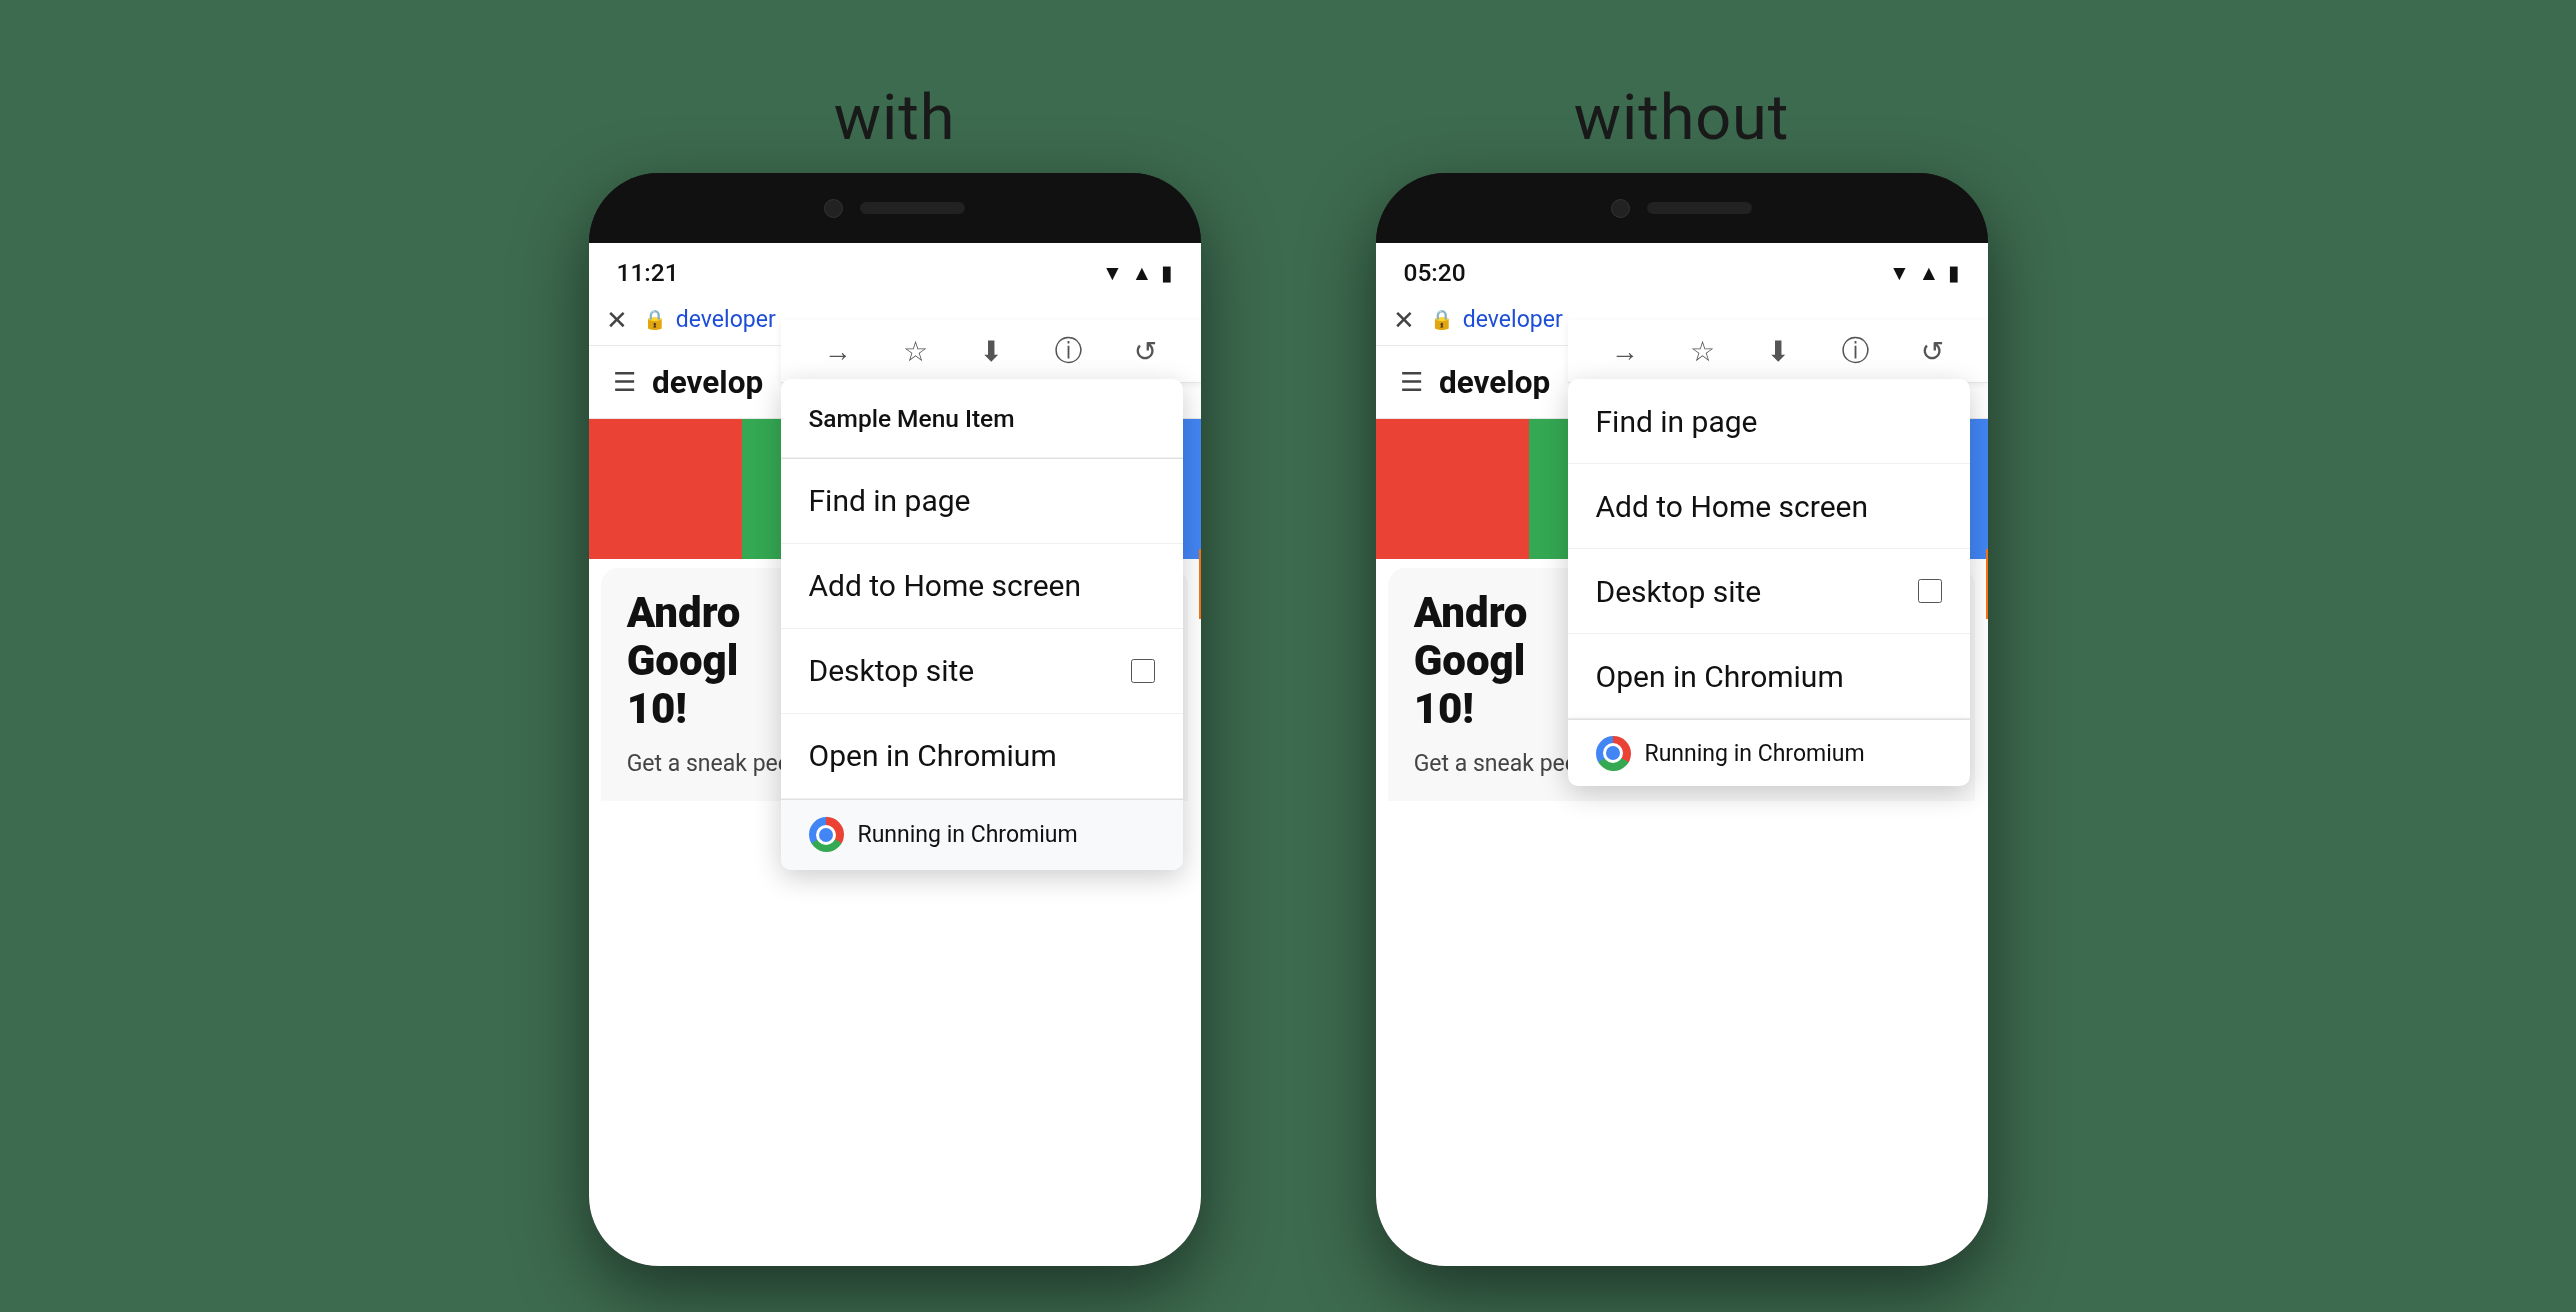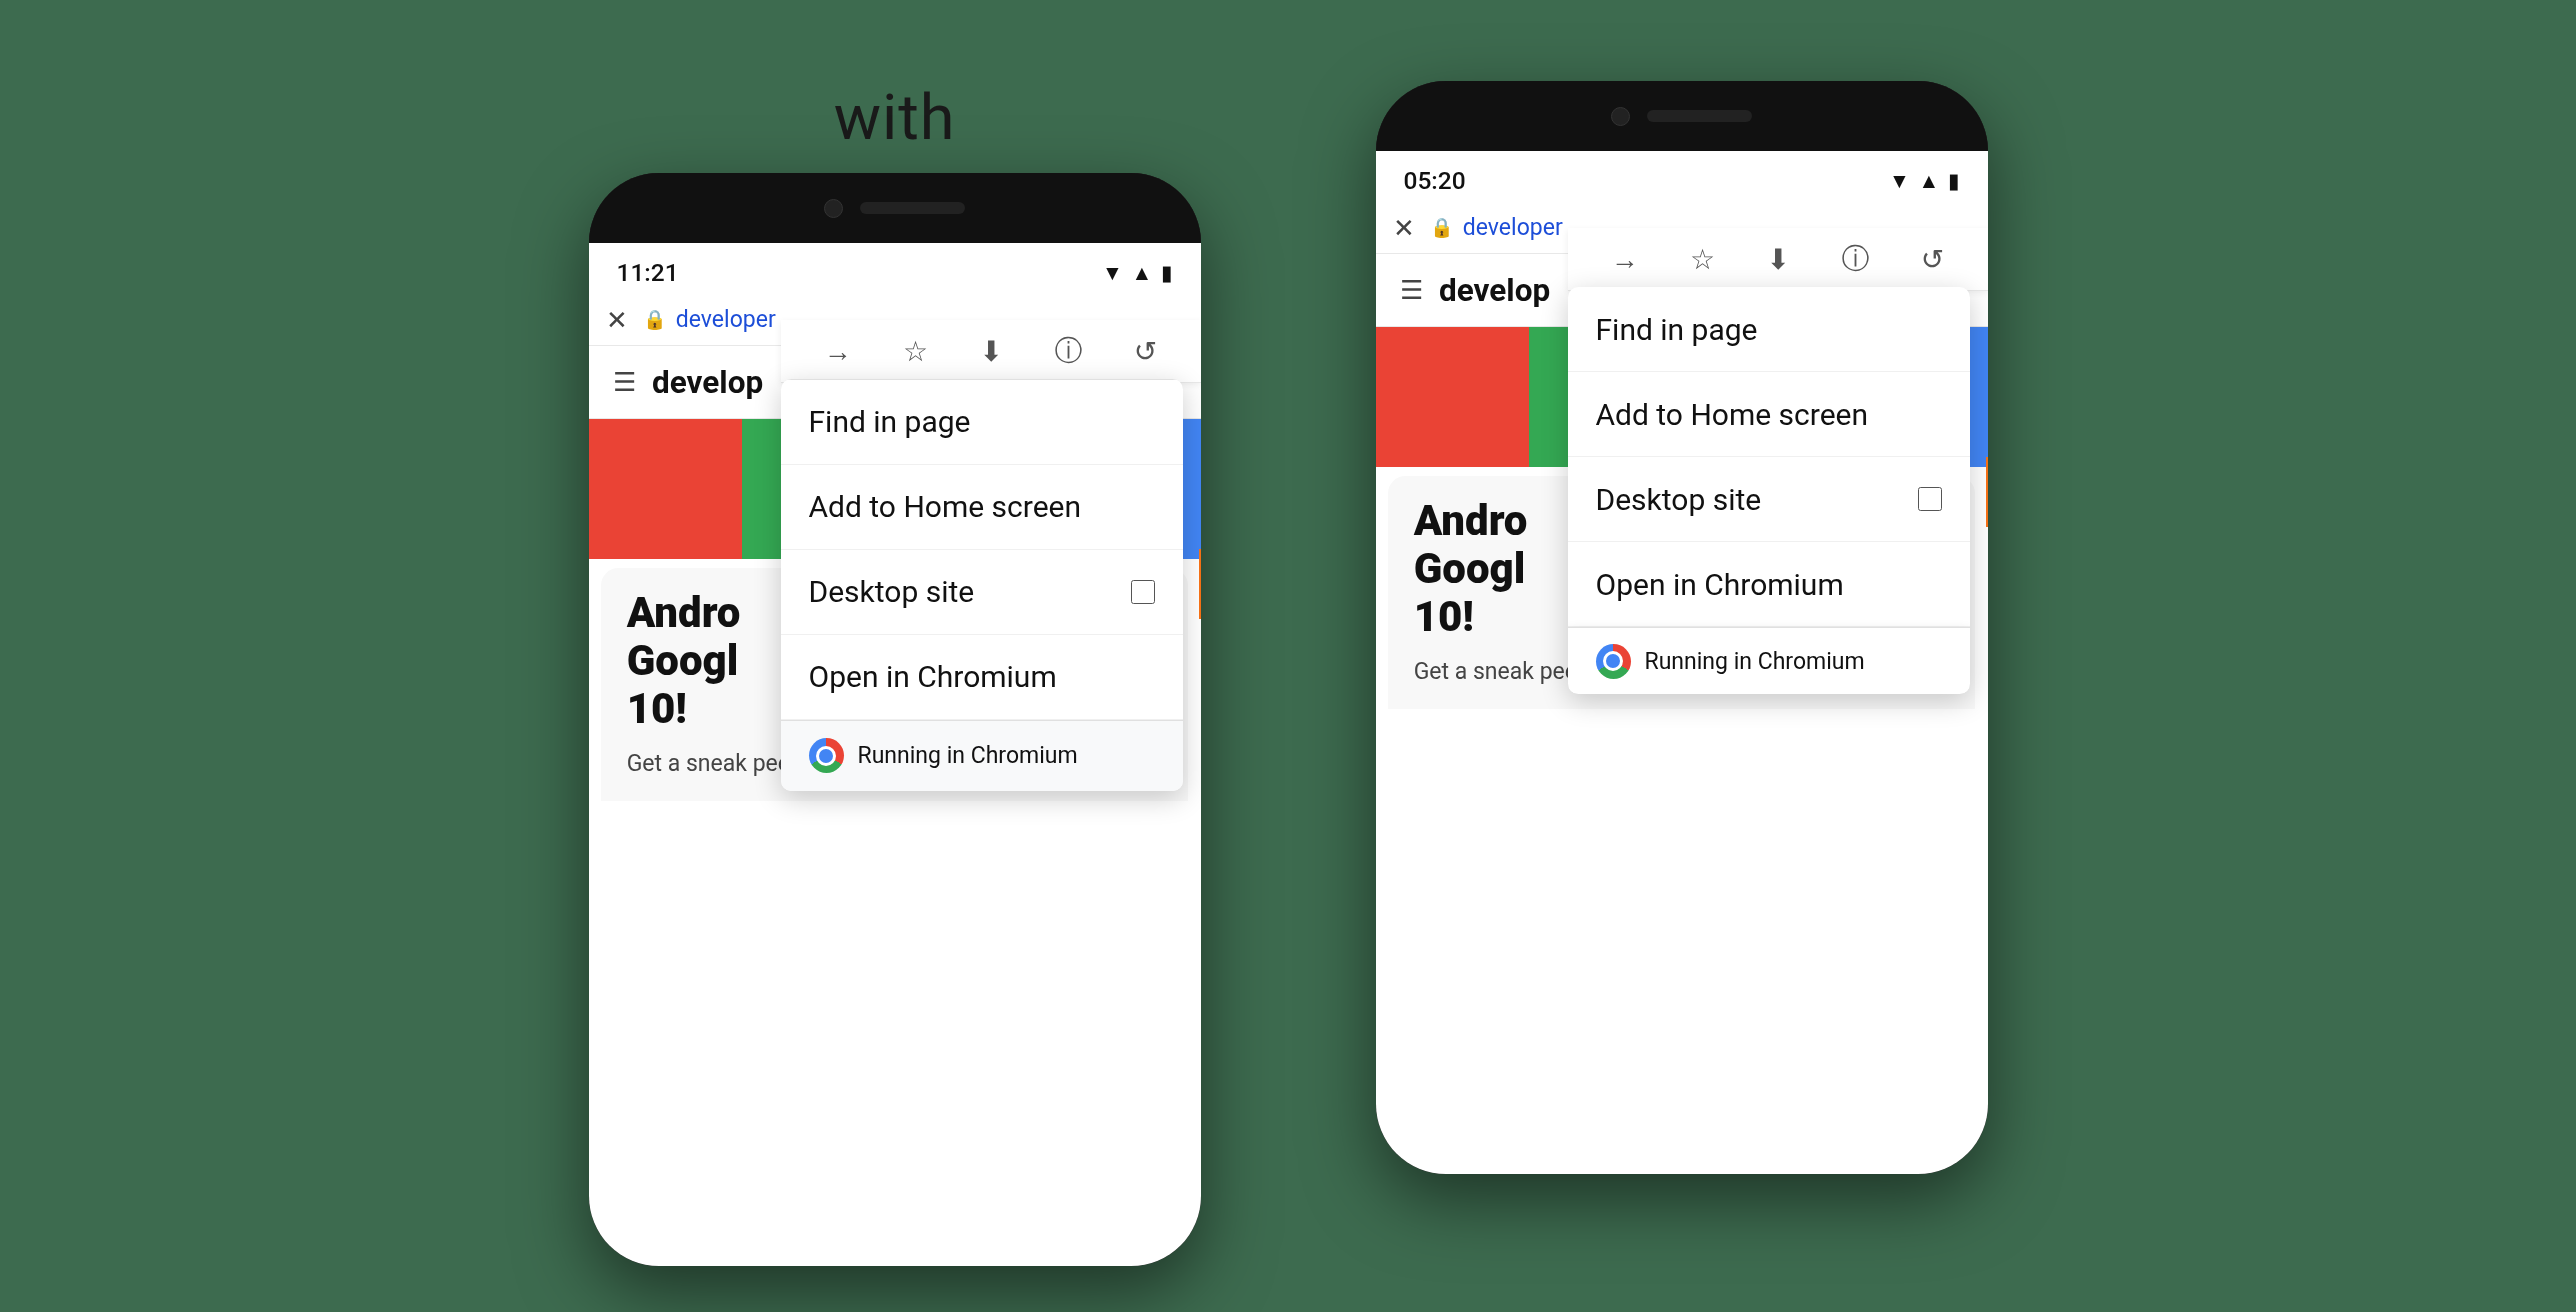--- a/index.html
+++ b/index.html
@@ -384,20 +384,23 @@
             ">
               <span class="toolbar-icon-btn">→</span>
               <span class="toolbar-icon-btn">☆</span>
               <span class="toolbar-icon-btn">⬇</span>
               <span class="toolbar-icon-btn">ⓘ</span>
               <span class="toolbar-icon-btn">↺</span>
             </div>
 
             <div class="dropdown-menu" style="top: 136px;">
 
+              <div class="dropdown-menu-item sample">
+                <span>Sample Menu Item</span>
+              </div>
               <div class="menu-divider"></div>
 
               <div class="dropdown-menu-item">
                 <span>Find in page</span>
               </div>
 
               <div class="dropdown-menu-item">
                 <span>Add to Home screen</span>
               </div>
 
@@ -416,20 +419,21 @@
               </div>
             </div>
           </div>
 
         </div>
       </div>
     </div>
   </div>
 
   <div class="panel">
+    <div class="panel-label">without</div>
 
     <div class="phone-frame">
 
       <div class="phone-notch-area">
         <div class="phone-camera"></div>
         <div class="phone-speaker"></div>
       </div>
 
       <div class="phone-screen">
         <div class="screen-with-menu">

